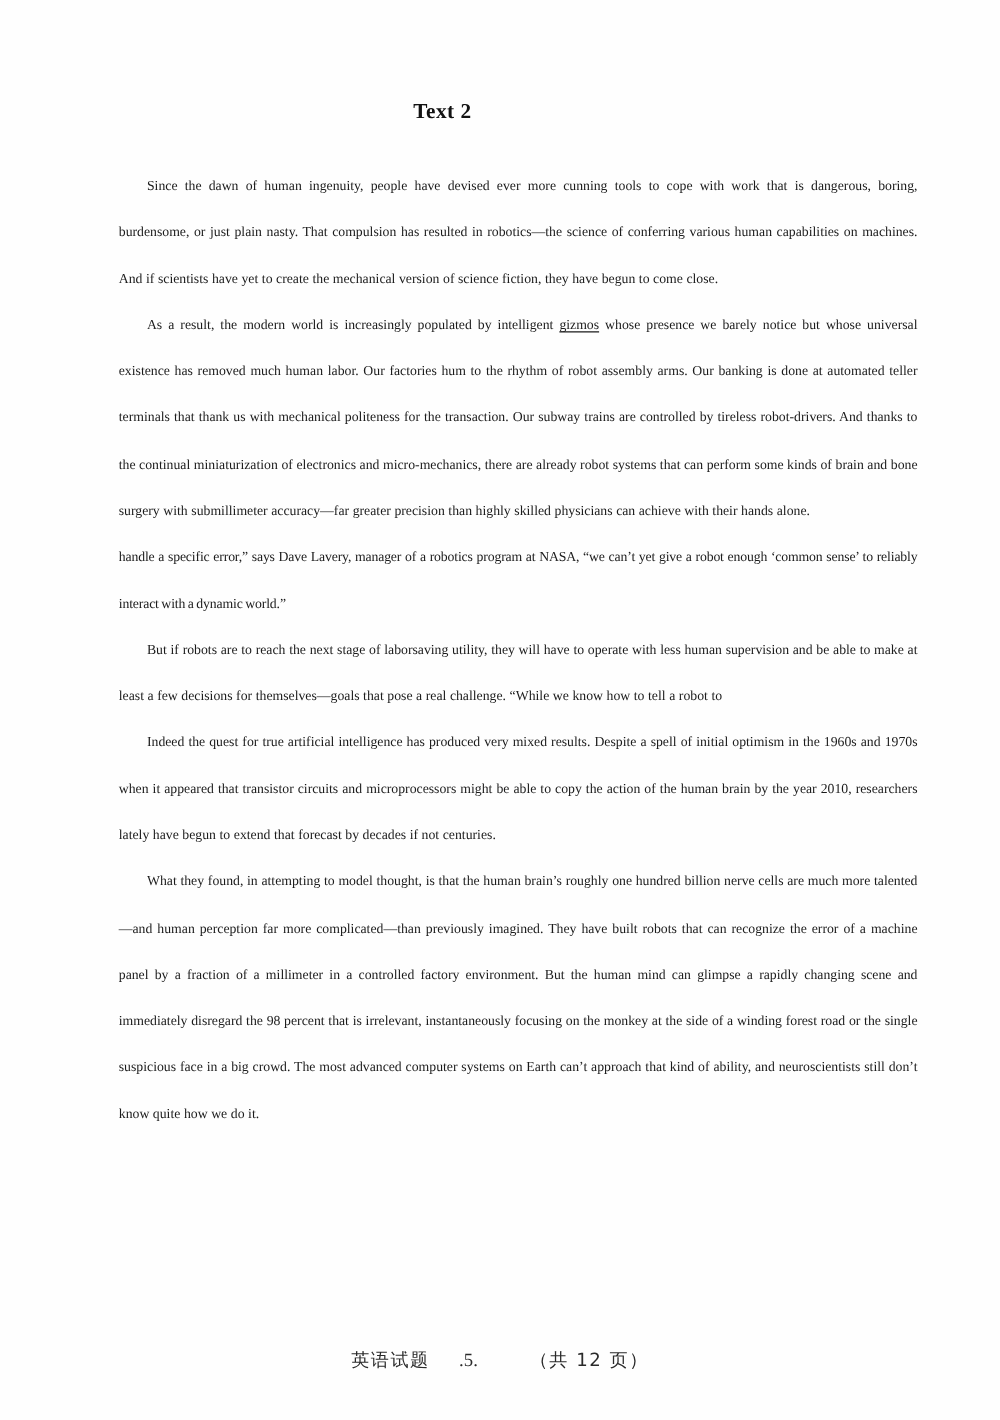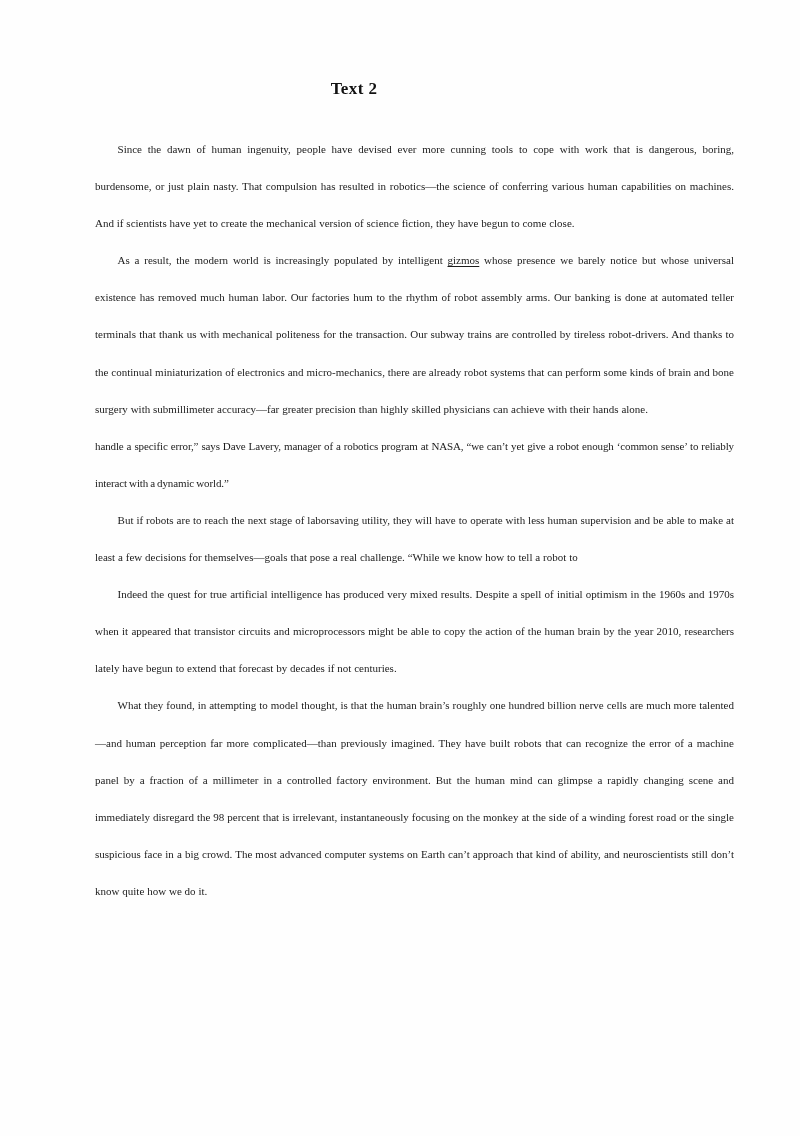--- a/index.html
+++ b/index.html
@@ -106,14 +106,21 @@
     <p class="para tight" style="text-indent:0">handle a specific error,” says Dave Lavery, manager of a robotics program at NASA, “we can’t yet give a robot enough ‘common sense’ to reliably interact with a dynamic world.”</p>
 
     <p class="para">But if robots are to reach the next stage of laborsaving utility, they will have to operate with less human supervision and be able to make at least a few decisions for themselves—goals that pose a real challenge. “While we know how to tell a robot to</p>
 
     <p class="para">Indeed the quest for true artificial intelligence has produced very mixed results. Despite a spell of initial optimism in the 1960s and 1970s when it appeared that transistor circuits and microprocessors might be able to copy the action of the human brain by the year 2010, researchers lately have begun to extend that forecast by decades if not centuries.</p>
 
     <p class="para">What they found, in attempting to model thought, is that the human brain’s roughly one hundred billion nerve cells are much more talented—and human perception far more complicated—than previously imagined. They have built robots that can recognize the error of a machine panel by a fraction of a millimeter in a controlled factory environment. But the human mind can glimpse a rapidly changing scene and immediately disregard the 98 percent that is irrelevant, instantaneously focusing on the monkey at the side of a winding forest road or the single suspicious face in a big crowd. The most advanced computer systems on Earth can’t approach that kind of ability, and neuroscientists still don’t know quite how we do it.</p>
 
   </div>
 
+  <div id="footer">
+    <span class="seg cn">英语试题</span>
+    <span class="seg gap-a"></span>
+    <span class="seg">.5.</span>
+    <span class="seg gap-b"></span>
+    <span class="seg cn">（共 12 页）</span>
+  </div>
 
 </div>
 
 </body></html>

